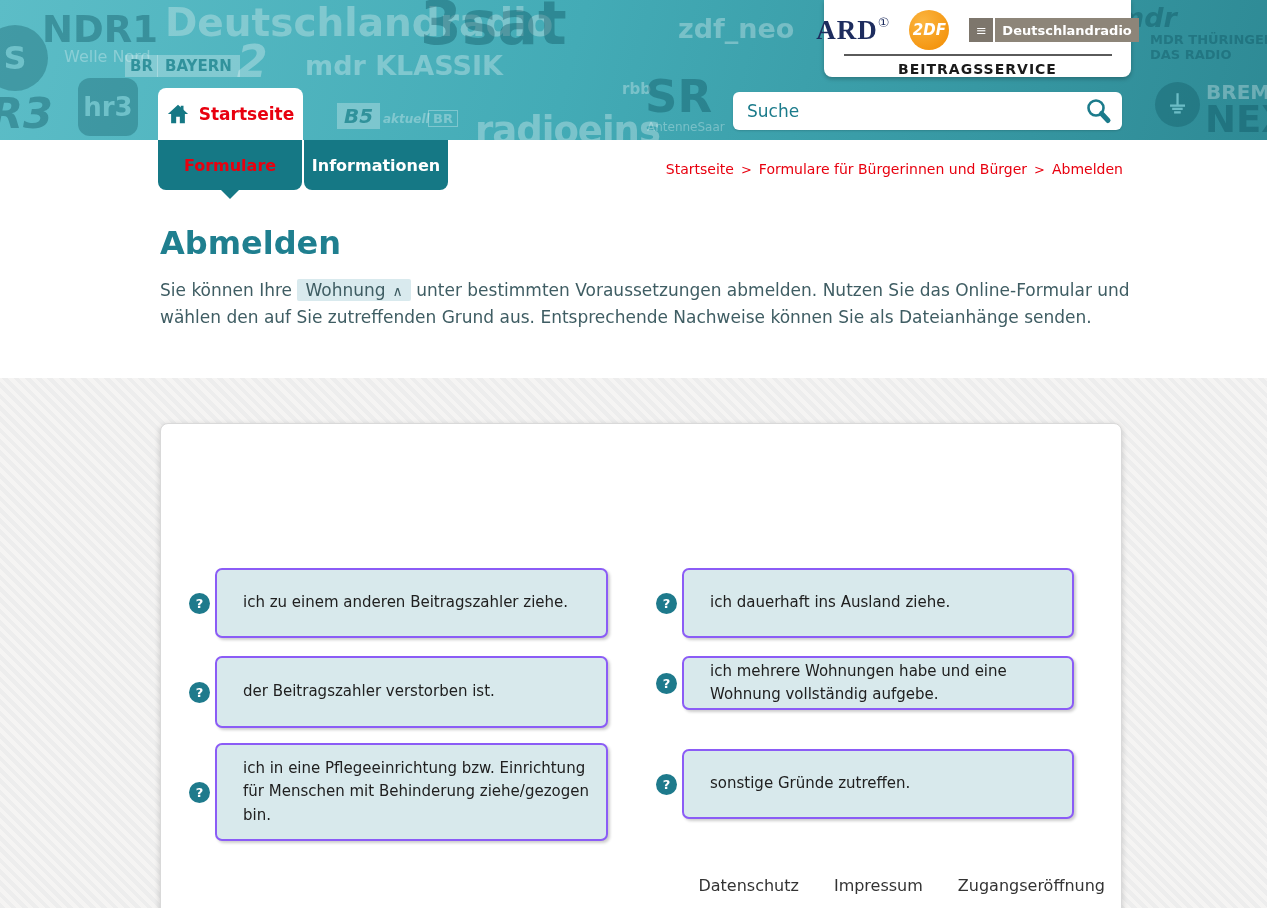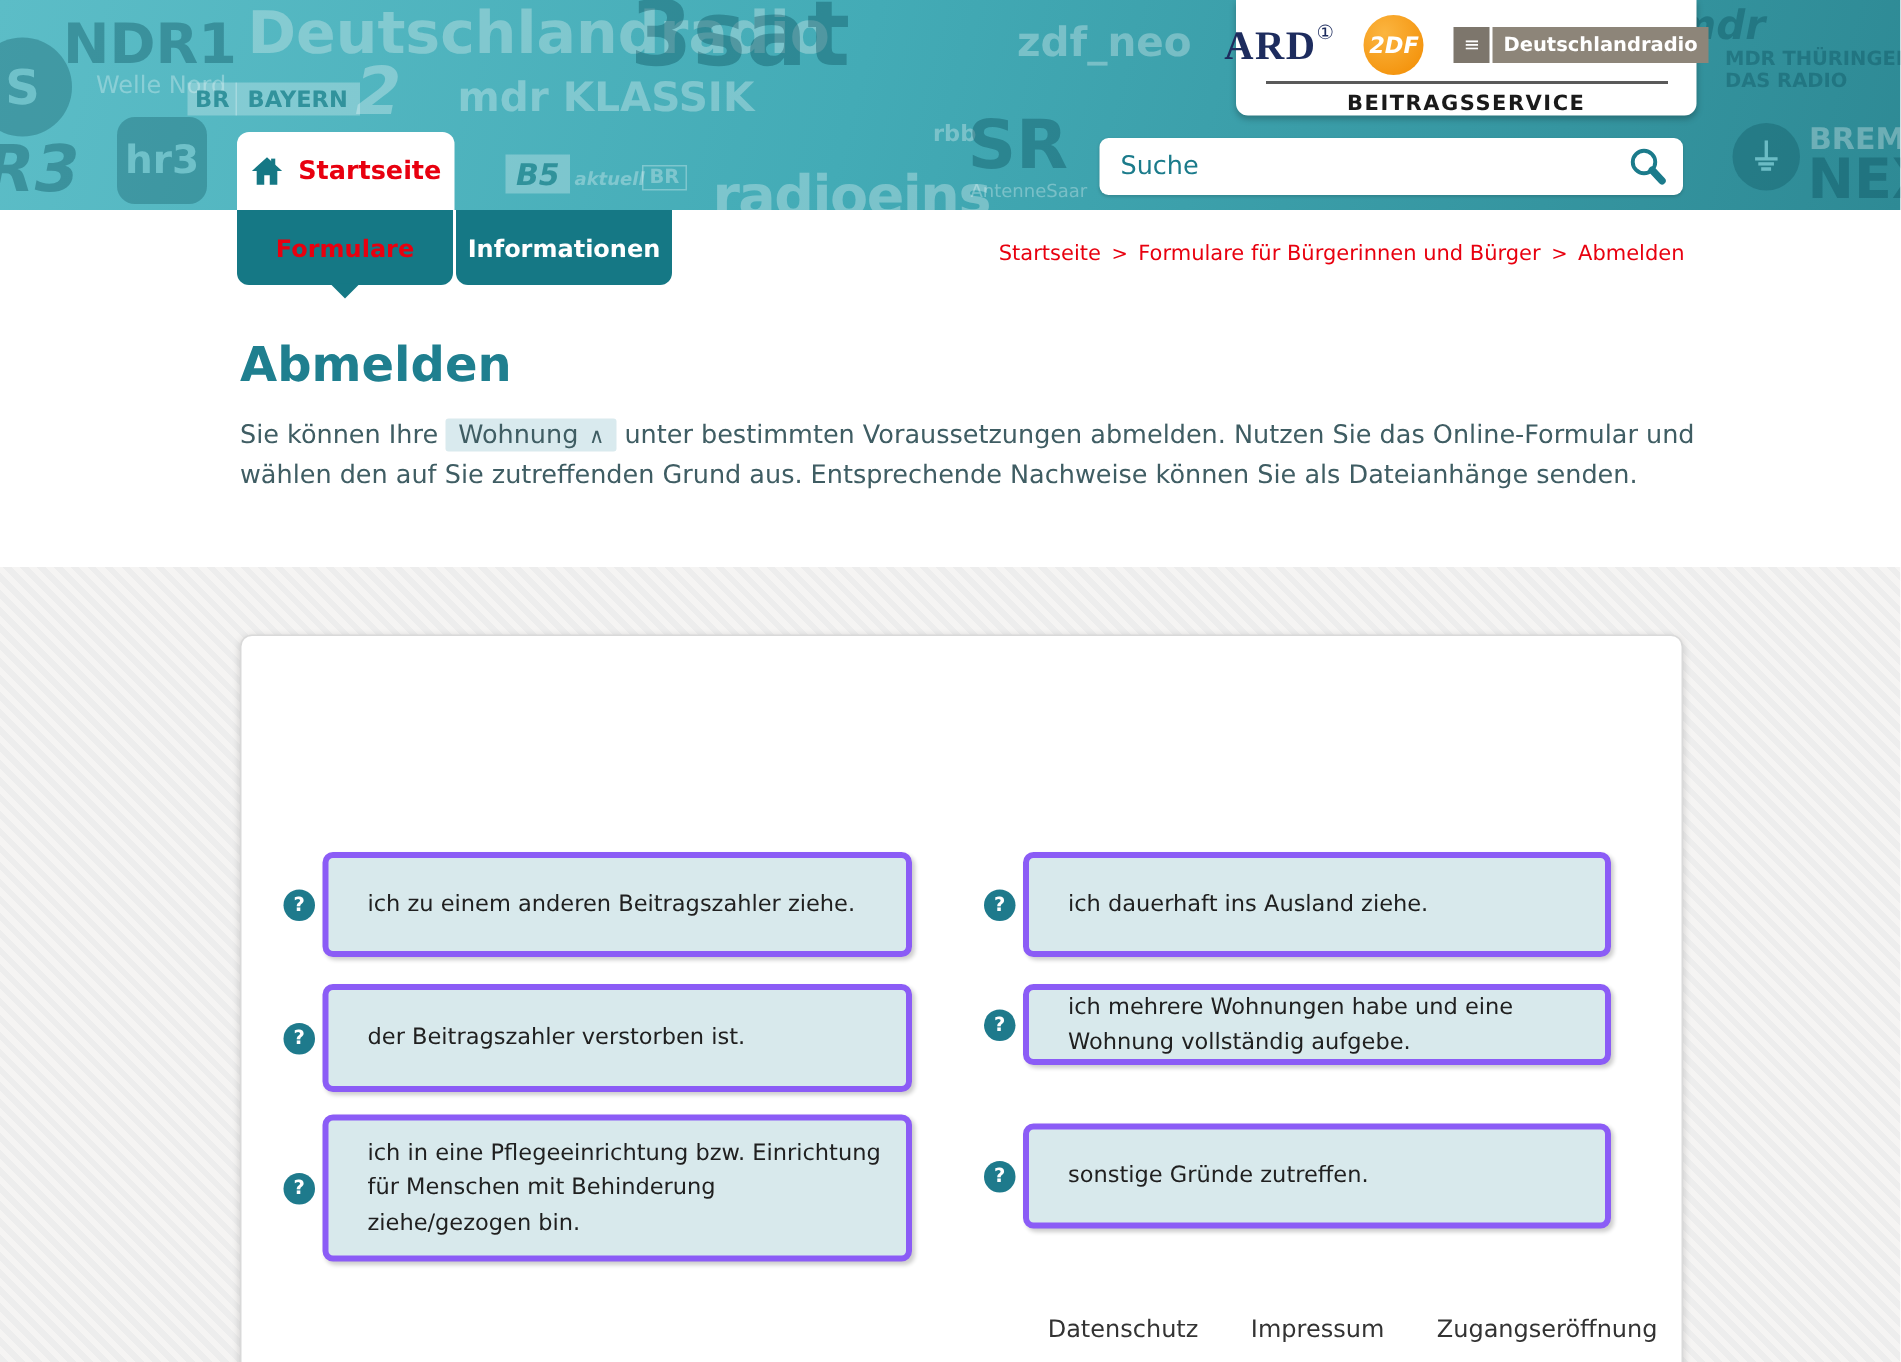--- a/index.html
+++ b/index.html
@@ -77,21 +77,21 @@
              background:repeating-linear-gradient(45deg,#ededed 0 4px,#f5f4f3 4px 8px); }
   .card { position:absolute; left:160px; top:45px; width:962px; height:540px;
           background:#fff; border:1px solid #d9d9d9; border-radius:8px;
           box-shadow:0 2px 6px rgba(0,0,0,0.18); }
   .card-title { position:absolute; left:30px; top:36px; font-size:23px; color:#3d3d3d; }
 
   .opt { position:absolute; display:flex; align-items:center; gap:5px; }
   .help-icon { flex:0 0 21px; width:21px; height:21px; border-radius:50%; background:#1e7a8c;
                color:#fff; font-size:13px; font-weight:bold; display:flex; align-items:center;
                justify-content:center; cursor:pointer; }
-  .opt-btn { border:4px solid #8b5cf6; border-radius:7px; background:#d8e9ec; color:#202020;
+  .opt-btn { border:2px solid #8b5cf6; border-radius:7px; background:#d8e9ec; color:#202020;
              font-family:inherit; font-size:15px; line-height:1.55; text-align:left;
              padding:10px 16px 10px 26px; cursor:pointer; display:flex; align-items:center;
              box-shadow:2px 2px 3px rgba(0,0,0,0.2); }
   .col-l .opt-btn { width:393px; }
   .col-r .opt-btn { width:392px; }
   .opt-l1 { left:28px;  top:144px; } .opt-l1 .opt-btn { height:70px; }
   .opt-l2 { left:28px;  top:232px; } .opt-l2 .opt-btn { height:72px; }
   .opt-l3 { left:28px;  top:319px; } .opt-l3 .opt-btn { height:98px; }
   .opt-r1 { left:495px; top:144px; } .opt-r1 .opt-btn { height:70px; }
   .opt-r2 { left:495px; top:232px; } .opt-r2 .opt-btn { height:54px; }

